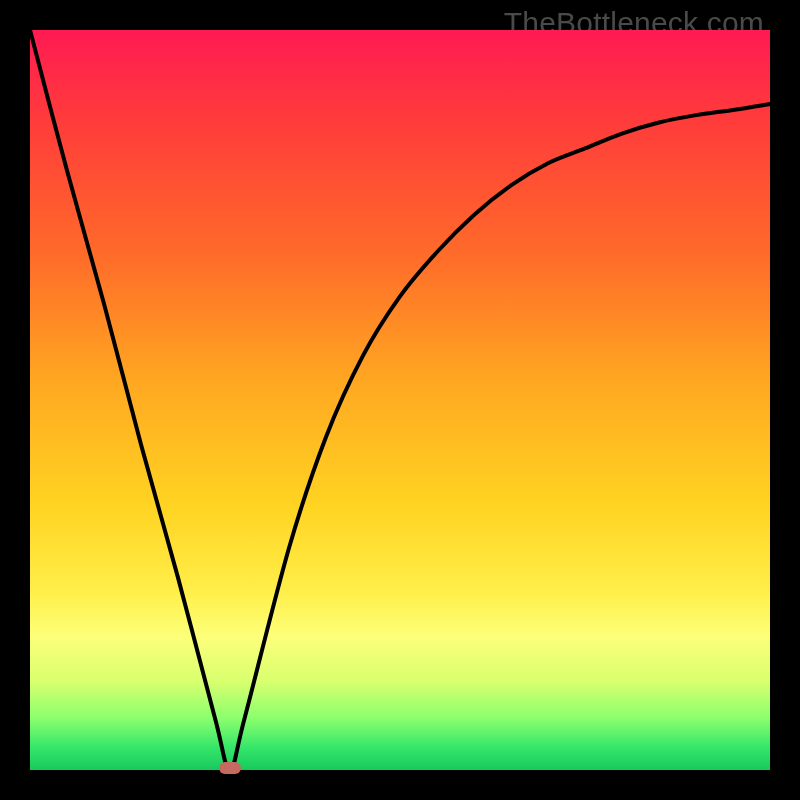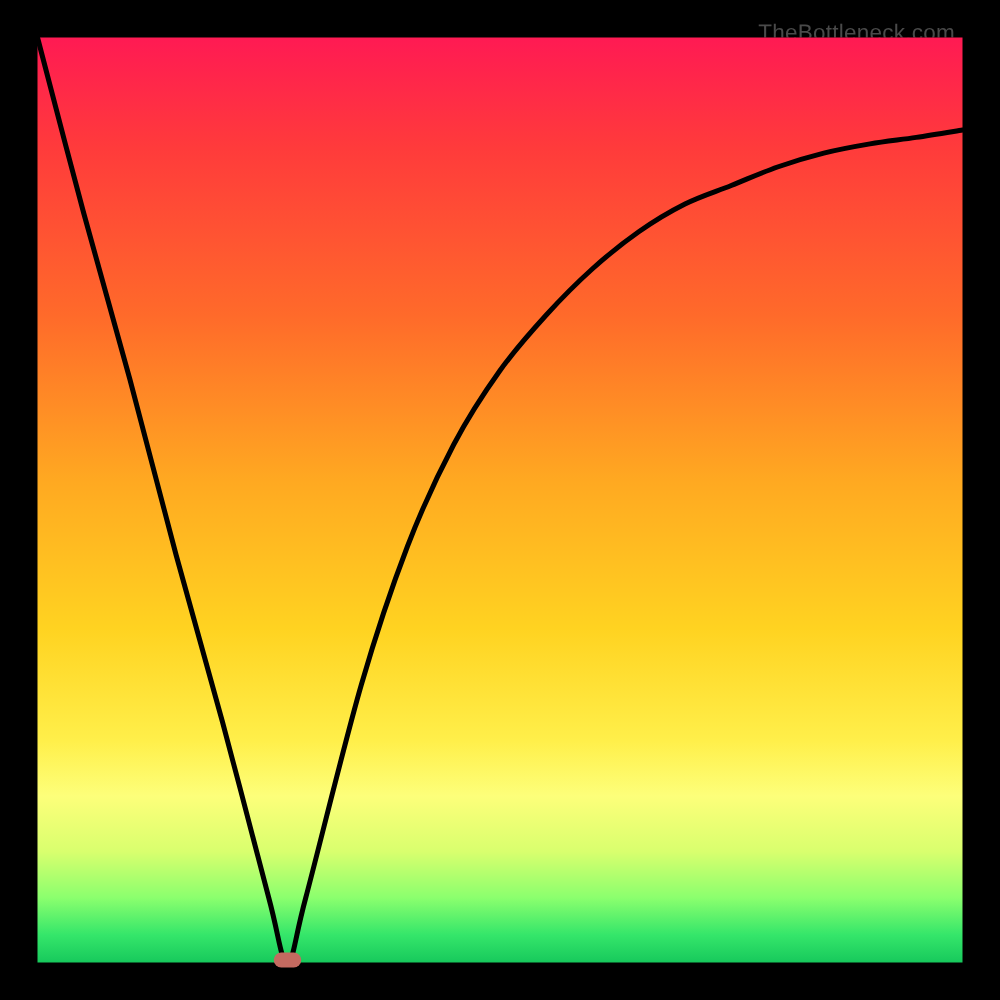--- a/index.html
+++ b/index.html
@@ -36,24 +36,24 @@
       #ffef4a 76%,
       #fdff7a 82%,
       #d9ff6e 88%,
       #8bff6e 93%,
       #35e66a 97%,
       #17c95c 100%
     );
   }
   .watermark {
     position: absolute;
-    top: 16px;
+    top: 6px;
     right: 36px;
     color: #4a4a4a;
-    font-size: 18px;
+    font-size: 30px;
     font-weight: 500;
     letter-spacing: 0.2px;
     user-select: none;
   }
   svg.curve {
     position: absolute;
     left: 0;
     top: 0;
     width: 740px;
     height: 740px;

